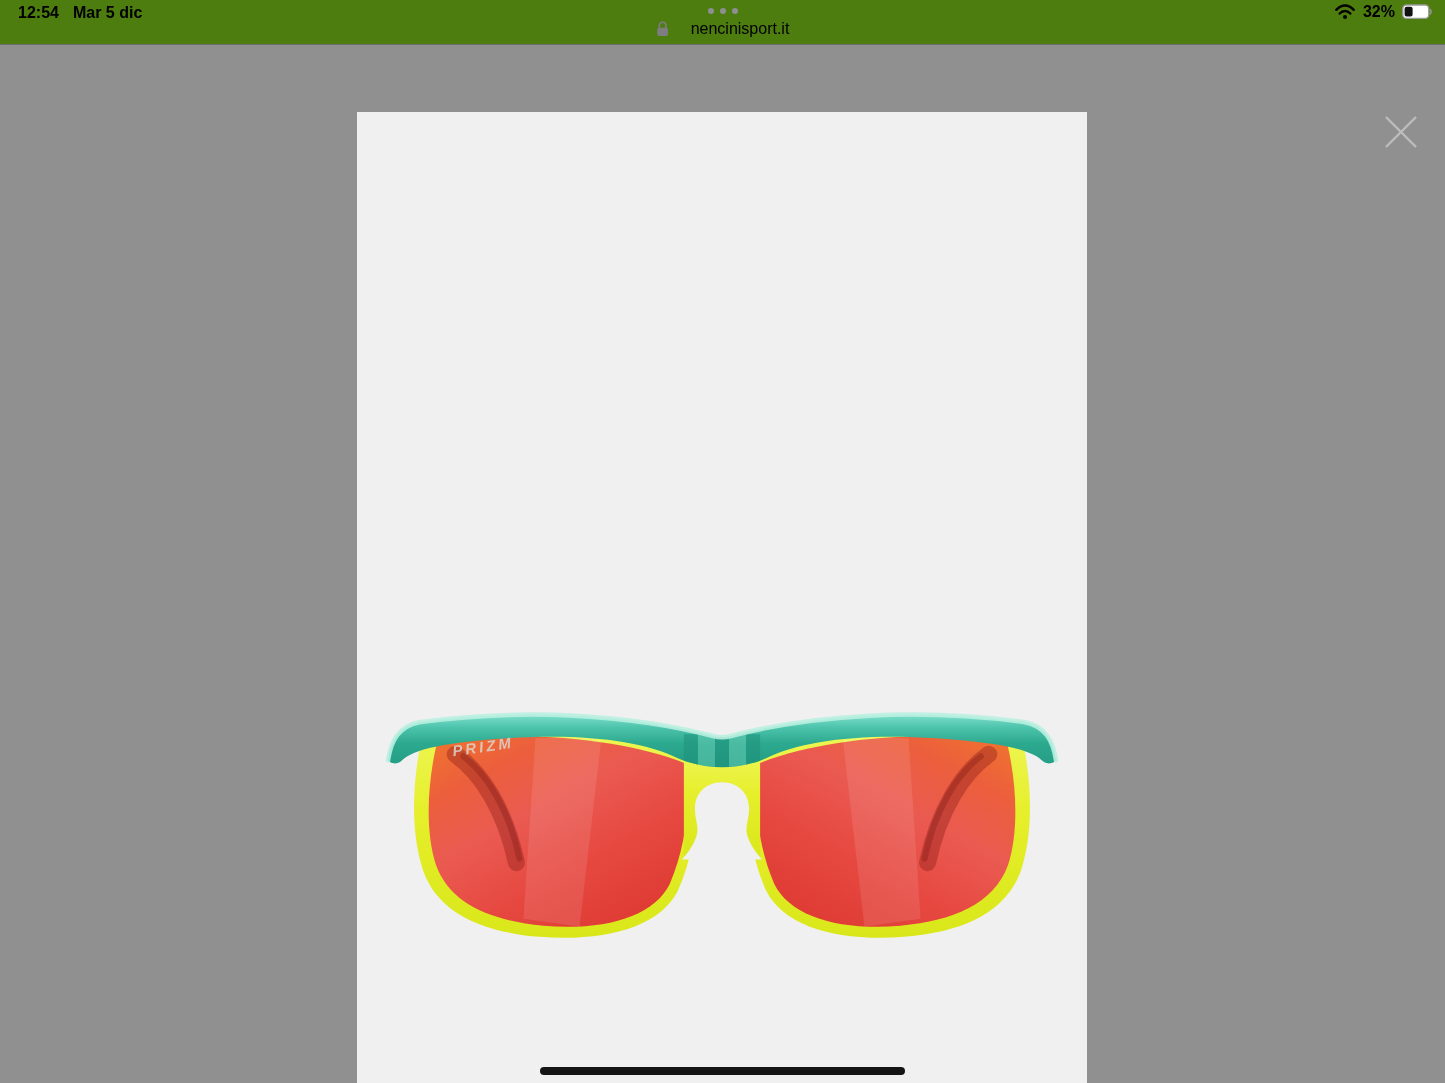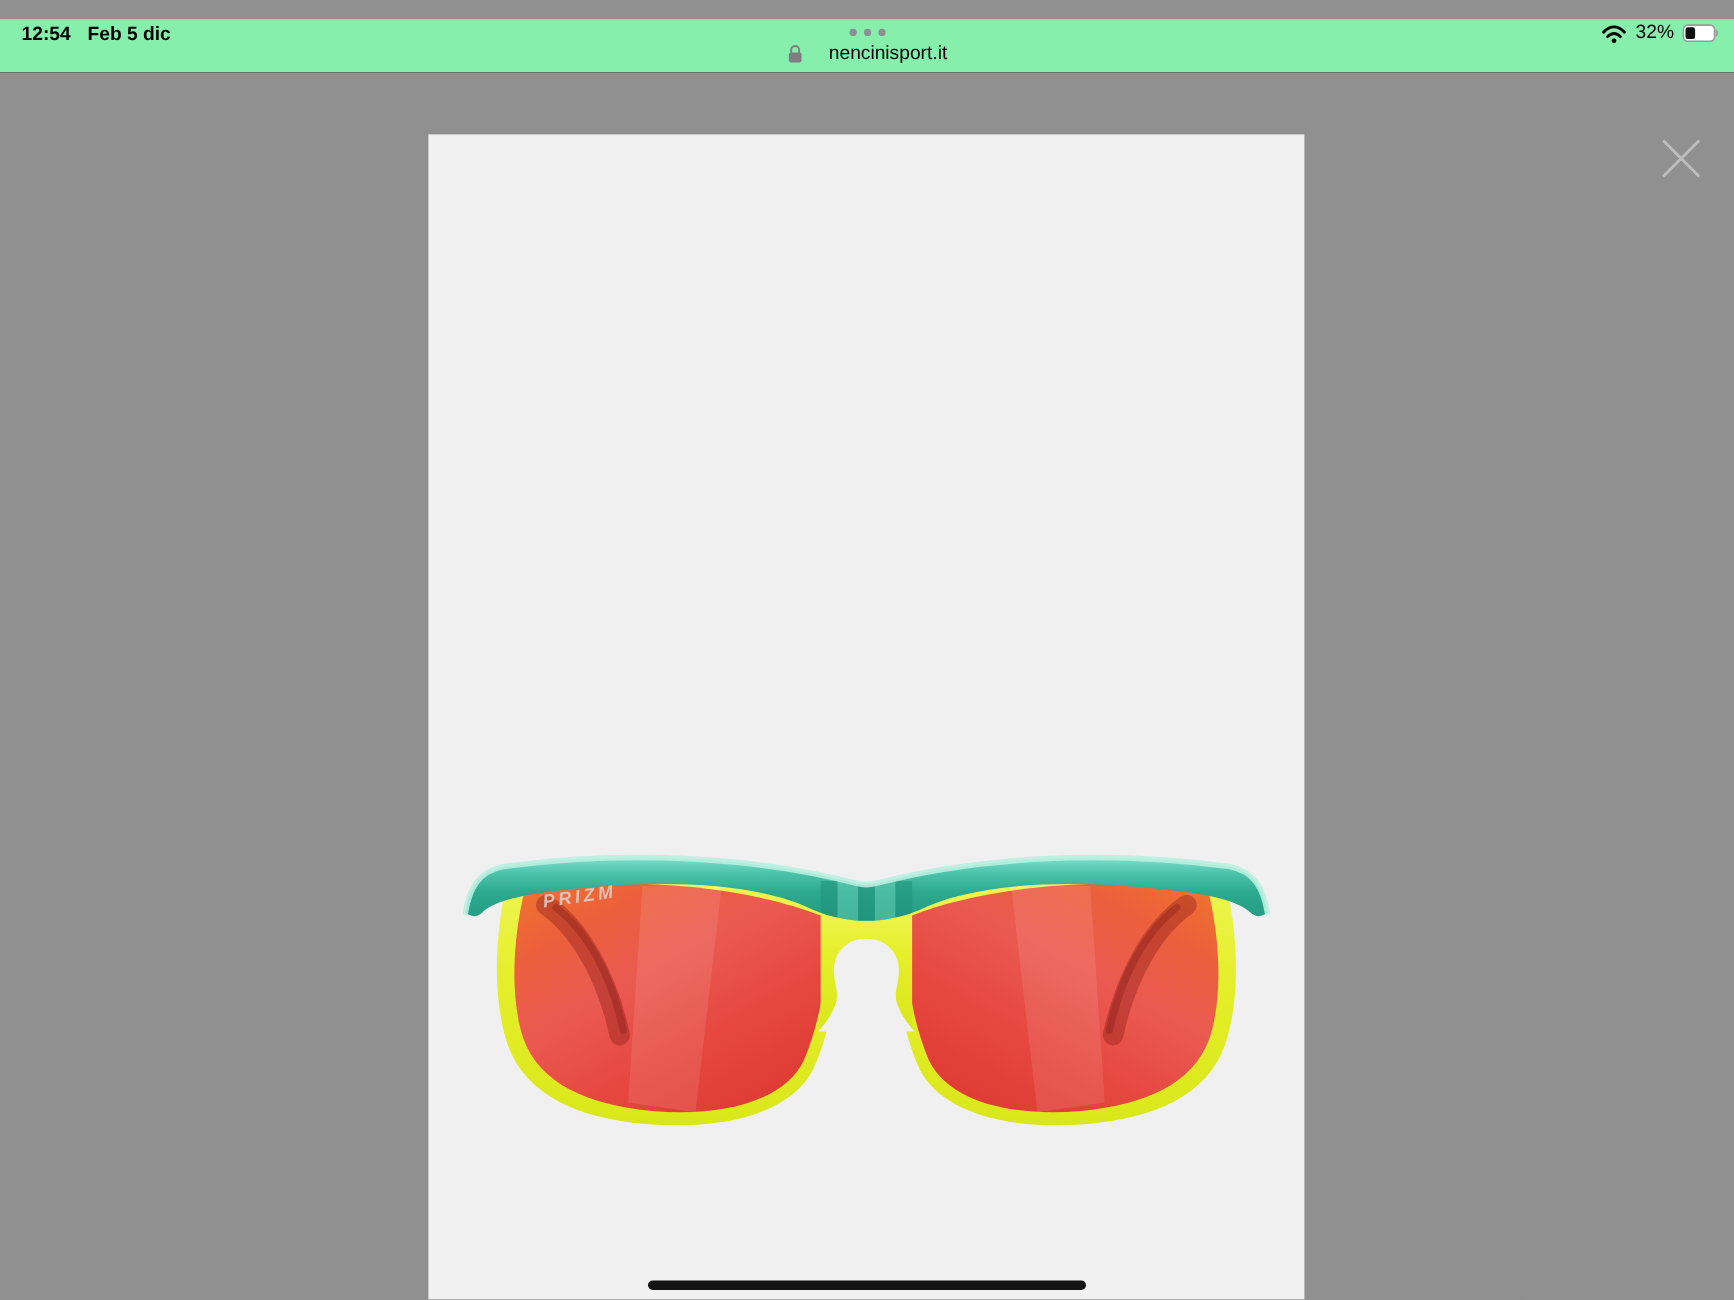--- a/index.html
+++ b/index.html
@@ -3,34 +3,34 @@
 <meta charset="utf-8">
 <style>
   * { margin: 0; padding: 0; box-sizing: border-box; }
   html, body { width: 1445px; height: 1083px; overflow: hidden; }
   body { font-family: "Liberation Sans", sans-serif; background: #909090; }
 
   .screen { position: relative; width: 1445px; height: 1083px; }
 
   
   .topbar {
-    position: absolute; top: 16px; left: 0; width: 100%; height: 45px;
-    background: #86efac;
+    position: absolute; top: 0; left: 0; width: 100%; height: 45px;
+    background: #4d7c0f;
     border-bottom: 1px solid #6e6e6e;
     z-index: 30;
   }
   .statusbar-left {
     position: absolute; left: 18px; top: 4px;
     display: flex; gap: 14px; align-items: baseline;
     font-size: 16px; font-weight: 600; color: #000;
   }
   .statusbar-right {
     position: absolute; right: 12px; top: 3px;
-    display: flex; gap: 7px; align-items: center;
-    font-size: 16px; font-weight: 400; color: #000;
+    display: flex; gap: 7px; 
+    font-size: 16px; font-weight: 700; color: #000;
   }
   .tab-dots {
     position: absolute; left: 50%; top: 8px; transform: translateX(-50%);
     display: flex; gap: 6px;
   }
   .tab-dots span { width: 6px; height: 6px; border-radius: 50%; background: #8e8e93; display: block; }
   .urlrow {
     position: absolute; left: 50%; top: 20px; transform: translateX(-50%);
     display: flex; align-items: center; gap: 22px;
     font-size: 16px; color: #000;
@@ -62,21 +62,21 @@
   }
 </style>
 </head>
 <body>
 
 <div class="screen">
 
   <div class="topbar">
     <div class="statusbar-left">
       <span>12:54</span>
-      <span>Feb 5 dic</span>
+      <span>Mar 5 dic</span>
     </div>
 
     <div class="tab-dots">
       <span></span>
         <span></span>
         <span></span>
     </div>
 
     <div class="urlrow">
       <span style="display:flex;">

